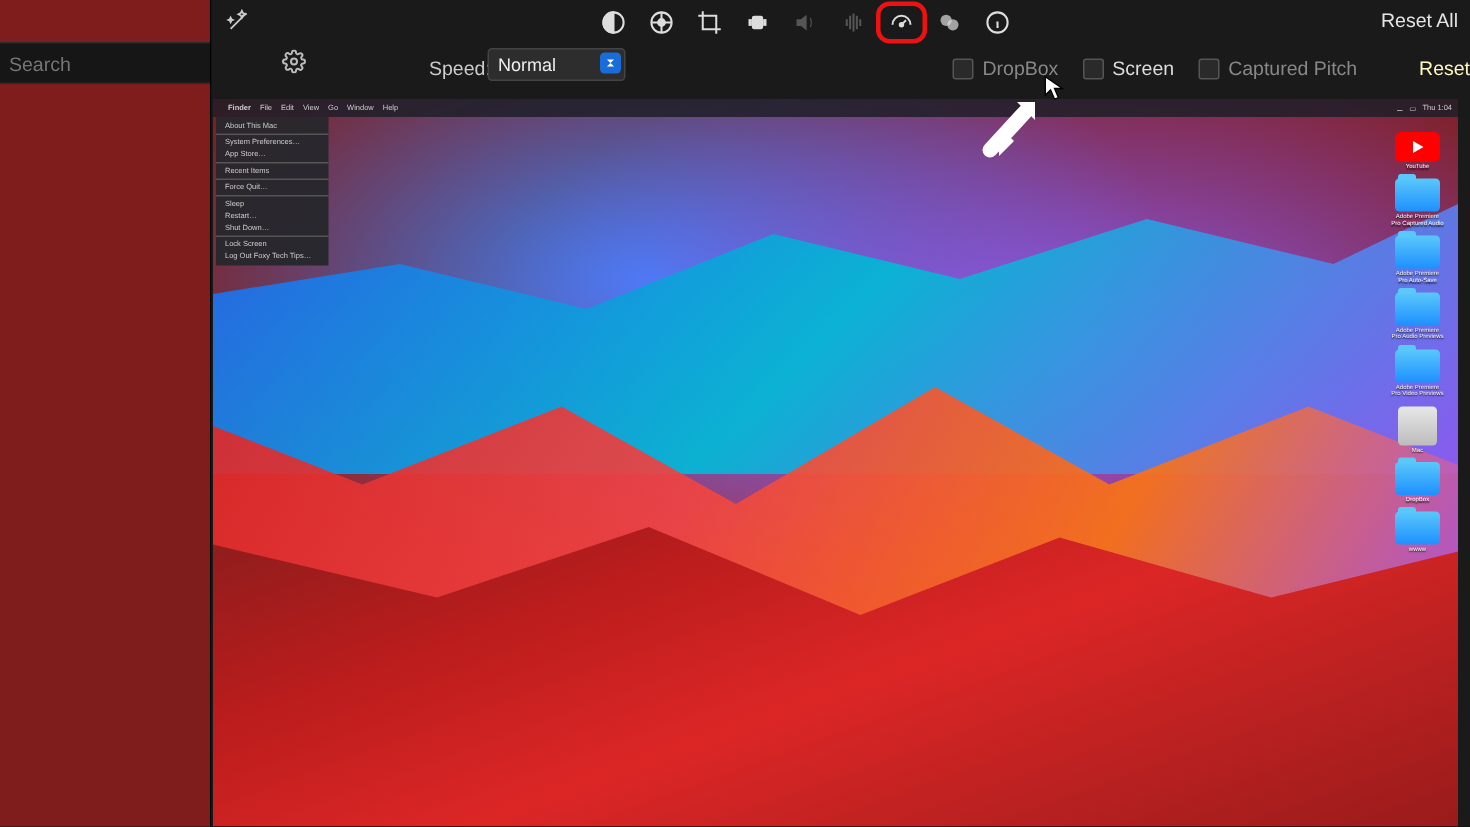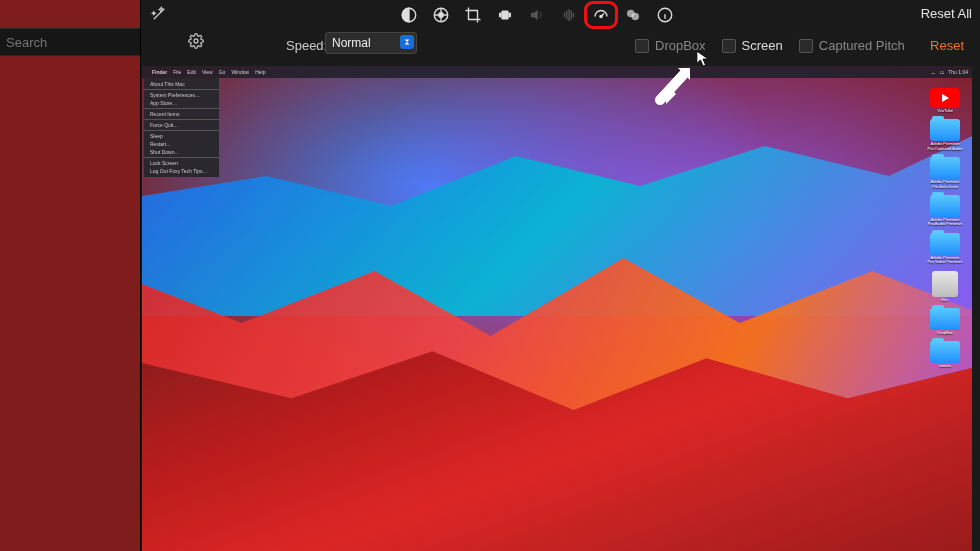--- a/index.html
+++ b/index.html
@@ -13,21 +13,21 @@
   .top-icons .dim{color:#555}
   .highlight-box{border:3px solid #e11;border-radius:9px;padding:2px 5px;margin:-5px -8px}
   .reset-all{position:absolute;right:8px;top:6px;color:#e5e5e5;font-size:13px}
   .speed-label{position:absolute;left:286px;top:38px;color:#ccc;font-size:13px}
   .speed-select{position:absolute;left:325px;top:32px;width:78px;height:20px;background:#2d2d2d;border:1px solid #444;border-radius:3px;color:#eee;font-size:12px;display:flex;align-items:center;padding:0 6px;position:absolute}
   .speed-arrow{position:absolute;right:2px;top:2px;width:14px;height:14px;background:#1a6dd9;border-radius:3px;display:flex;align-items:center;justify-content:center;color:#fff}
   .check-group{position:absolute;left:635px;top:38px;display:flex;gap:16px;align-items:center;font-size:13px}
   .chk{display:flex;align-items:center;gap:6px;color:#888}
   .chk.bright{color:#ddd}
   .cb{width:12px;height:12px;border:1px solid #555;border-radius:2px;background:#2a2a2a}
-  .reset{position:absolute;right:16px;top:38px;color:#f97316;font-size:13px}
+  .reset{position:absolute;right:0;top:38px;color:#fef9c3;font-size:13px}
   .cursor{position:absolute;left:696px;top:50px;width:14px;height:18px;z-index:50}
   .arrow-annot{position:absolute;left:654px;top:66px;width:40px;height:40px;z-index:49}
   .preview{position:absolute;left:142px;top:66px;width:830px;height:485px;background:#000;overflow:hidden}
   .wallpaper{position:absolute;inset:0;background:
      radial-gradient(ellipse 900px 500px at 70% 35%, #8b5cf6 0%, transparent 45%),
      radial-gradient(ellipse 700px 400px at 35% 25%, #3b82f6 0%, transparent 50%),
      radial-gradient(ellipse 1000px 600px at 45% 90%, #dc2626 0%, #7f1d1d 60%),
      linear-gradient(180deg,#0a1628 0%,#1e3a8a 15%,#dc2626 60%,#450a0a 100%)}
   .wave1{position:absolute;left:0;right:0;top:50px;height:200px;background:linear-gradient(135deg,#2563eb 0%,#06b6d4 50%,#8b5cf6 100%);clip-path:polygon(0 40%,15% 30%,30% 45%,45% 20%,60% 35%,75% 15%,90% 30%,100% 10%,100% 100%,0 100%);opacity:.95}
   .wave2{position:absolute;left:0;right:0;top:140px;height:260px;background:linear-gradient(120deg,#dc2626 0%,#ef4444 40%,#f97316 70%,#a855f7 100%);clip-path:polygon(0 30%,12% 45%,28% 25%,42% 50%,58% 20%,72% 45%,88% 25%,100% 40%,100% 100%,0 100%);opacity:.92}

